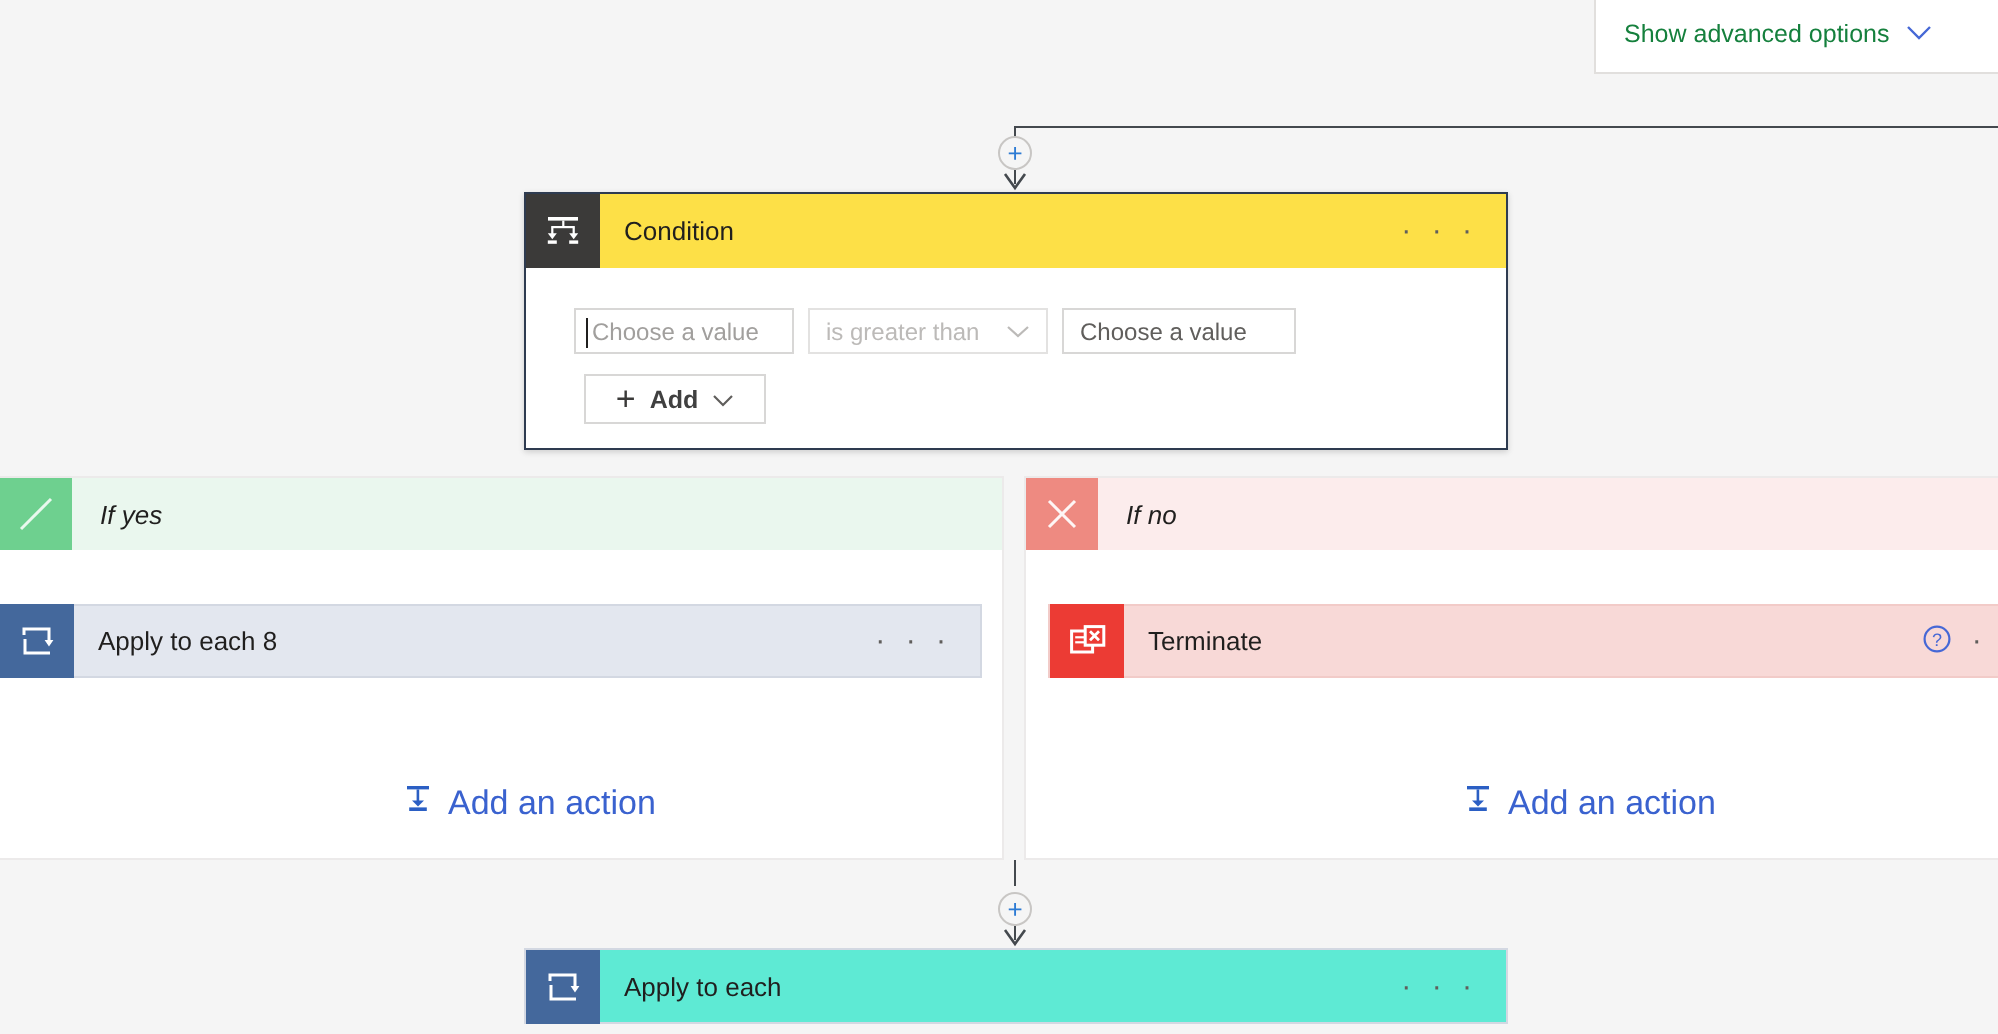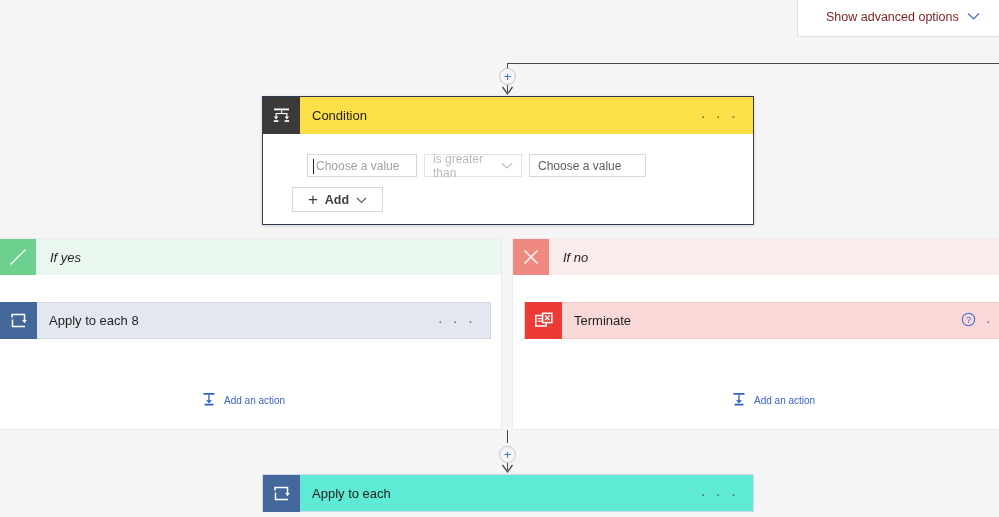--- a/index.html
+++ b/index.html
@@ -28,26 +28,26 @@
     left: 797px;
     top: -60px;
     width: 260px;
     height: 97px;
     background: #ffffff;
     border: 1px solid #e1dfdd;
     box-sizing: border-box;
   }
   .adv-link {
     position: absolute;
-    left: 28px;
+    left: 14px;
     bottom: 12px;
     display: flex;
     align-items: center;
     gap: 8px;
-    color: #7f1d1d;
+    color: #15803d;
     font-size: 12.5px;
     cursor: pointer;
     white-space: nowrap;
   }
   .adv-link .chev { display: block; }
 
   
   .hline {
     position: absolute;
     background: #44494e;
@@ -126,21 +126,21 @@
     cursor: pointer;
     user-select: none;
   }
   .cond-body {
     position: absolute;
     left: 0; top: 37px; right: 0; bottom: 0;
     background: #ffffff;
   }
   .row-fields {
     position: absolute;
-    left: 44px;
+    left: 24px;
     top: 20px;
     display: flex;
     gap: 7px;
   }
   .fld {
     height: 23px;
     border: 1px solid #d8d7d6;
     box-sizing: border-box;
     display: flex;
     align-items: center;
@@ -152,21 +152,21 @@
   .fld.left { width: 110px; position: relative; color: #a19f9d; }
   .fld.left .caret {
     position: absolute;
     left: 5px;
     top: 4px;
     width: 1px;
     height: 15px;
     background: #201f1e;
   }
   .fld.op {
-    width: 98px;
+    width: 120px;
     justify-content: space-between;
     color: #bcbab8;
     border-color: #e3e2e1;
   }
   .fld.right { width: 117px; color: #605e5c; }
   .add-btn {
     position: absolute;
     left: 292px;
     top: 187px;
     width: 91px;
@@ -265,21 +265,21 @@
     display: block;
   }
 
   
   .add-action {
     position: absolute;
     display: flex;
     align-items: center;
     gap: 7px;
     color: #3a62cf;
-    font-size: 10px;
+    font-size: 17px;
     cursor: pointer;
     white-space: nowrap;
   }
   .add-action.a1 { left: 201px; top: 391px; }
   .add-action.a2 { left: 731px; top: 391px; }
 
   
   .bottom-card {
     position: absolute;
     left: 262px;

